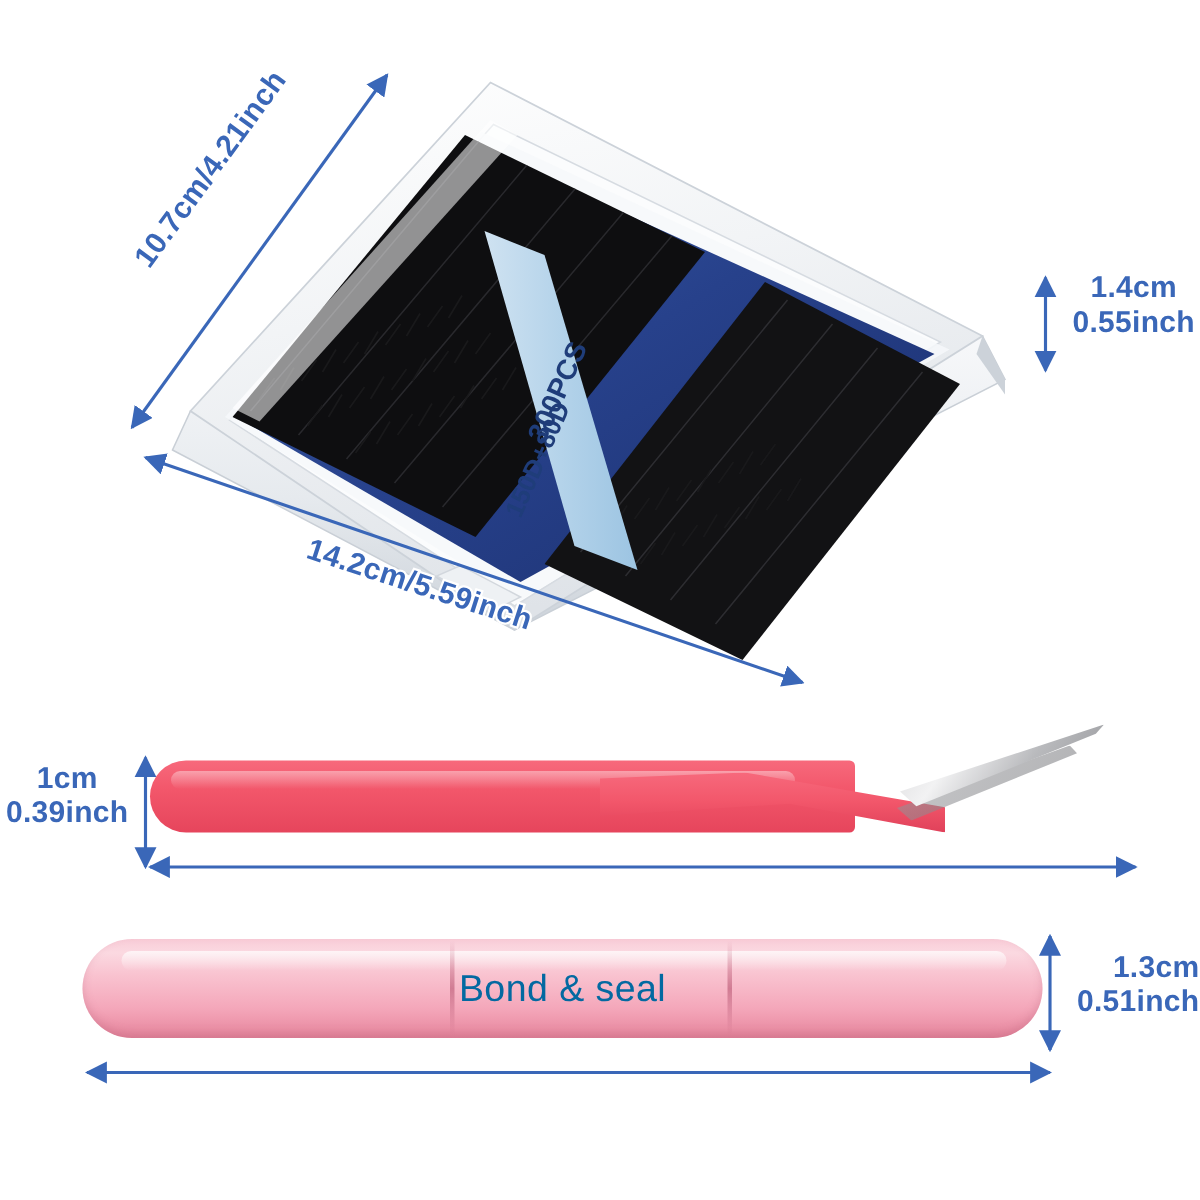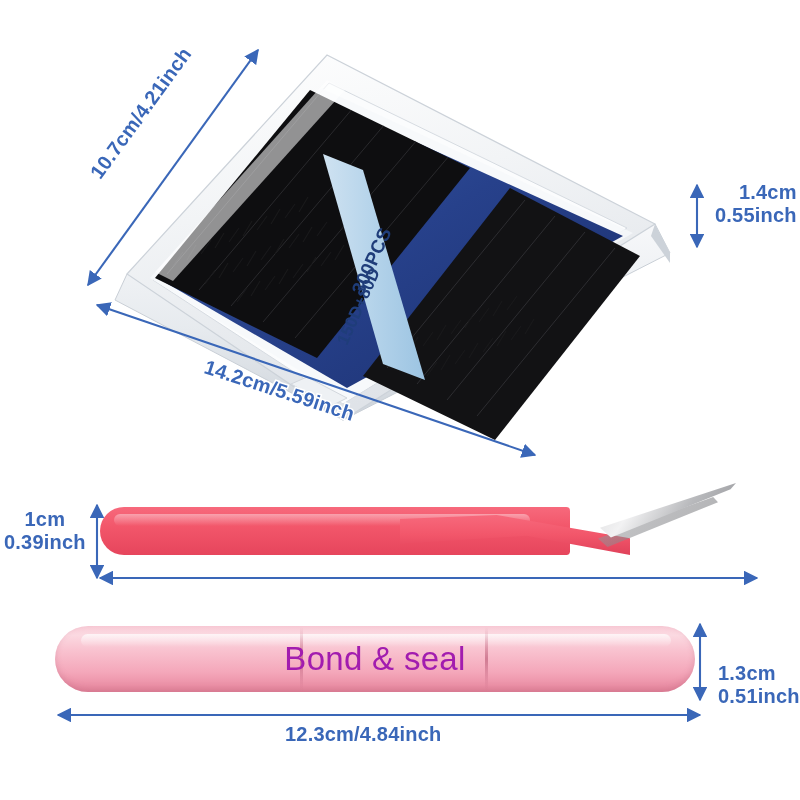--- a/index.html
+++ b/index.html
@@ -82,21 +82,21 @@
   }
   .pen-seam{
     position:absolute;top:9px;width:3px;height:64px;
     background:linear-gradient(180deg,rgba(200,110,135,0),rgba(196,104,130,.75),rgba(200,110,135,0));
   }
   .pen-seam.a{left:245px;}
   .pen-seam.b{left:430px;}
   .pen-label{
     position:absolute;left:0;top:8px;width:640px;height:66px;
     display:flex;align-items:center;justify-content:center;
-    font-size:33px;color:#a21caf;font-weight:400;
+    font-size:25px;color:#0369a1;font-weight:400;
     letter-spacing:.3px;
   }
 </style>
 </head>
 <body>
 
 <div id="stage">
 
   <div id="box-wrap">
     <svg width="580" height="470" viewBox="0 0 580 470">
@@ -234,33 +234,30 @@
   </svg>
 
   <div class="dim dim-20" style="left:95px;top:165px;transform:rotate(-54deg);transform-origin:left center;">
     <span class="ln">10.7cm/4.21inch</span>
   </div>
 
   <div class="dim dim-20" style="left:205px;top:355px;transform:rotate(18deg);transform-origin:left center;">
     <span class="ln">14.2cm/5.59inch</span>
   </div>
 
-  <div class="dim dim-20" style="left:715px;top:181px;text-align:right;">
+  <div class="dim dim-20" style="left:715px;top:181px;text-align:center;">
     <span class="ln">1.4cm</span>
     <span class="ln">0.55inch</span>
   </div>
 
   <div class="dim dim-20" style="left:4px;top:508px;text-align:center;">
     <span class="ln">1cm</span>
     <span class="ln">0.39inch</span>
   </div>
 
 
-  <div class="dim dim-20" style="left:718px;top:662px;text-align:left;">
+  <div class="dim dim-20" style="left:718px;top:634px;text-align:right;">
     <span class="ln">1.3cm</span>
     <span class="ln">0.51inch</span>
   </div>
 
-  <div class="dim dim-20" style="left:285px;top:723px;">
-    <span class="ln">12.3cm/4.84inch</span>
-  </div>
 
 </div>
 
 </body></html>

